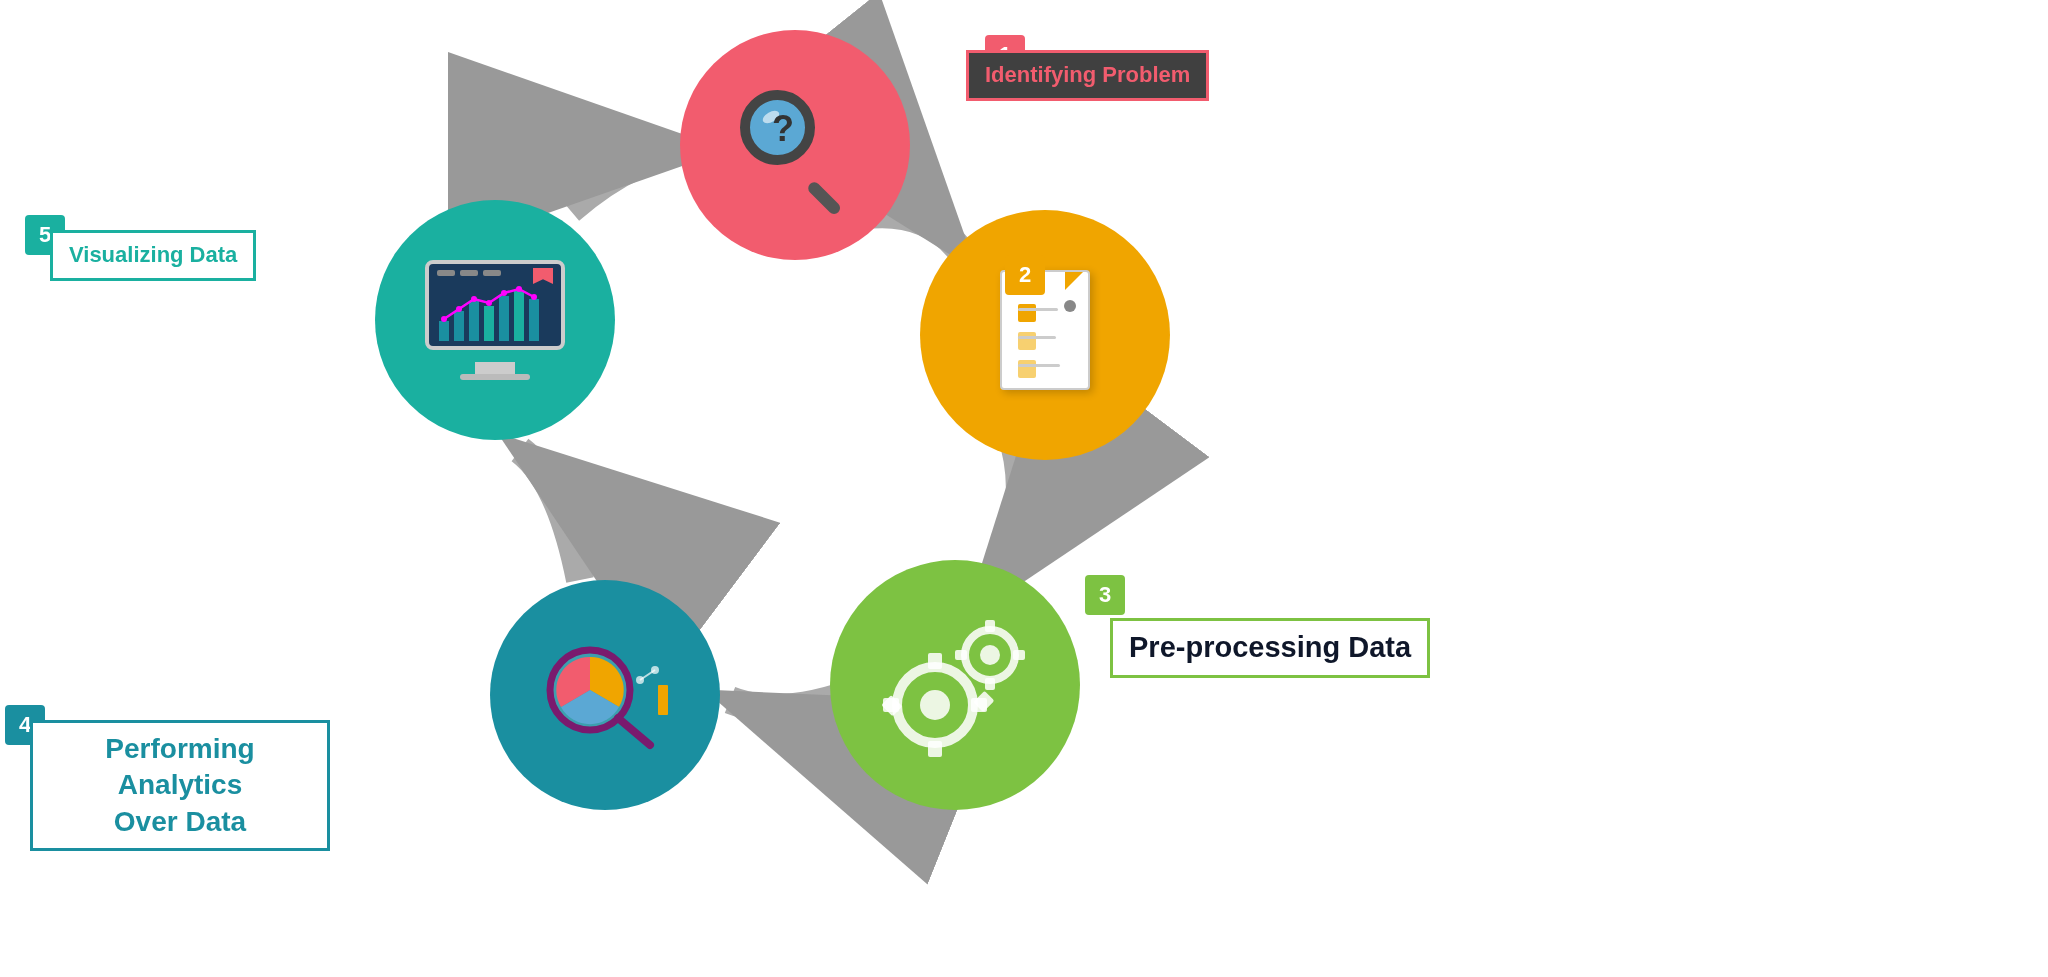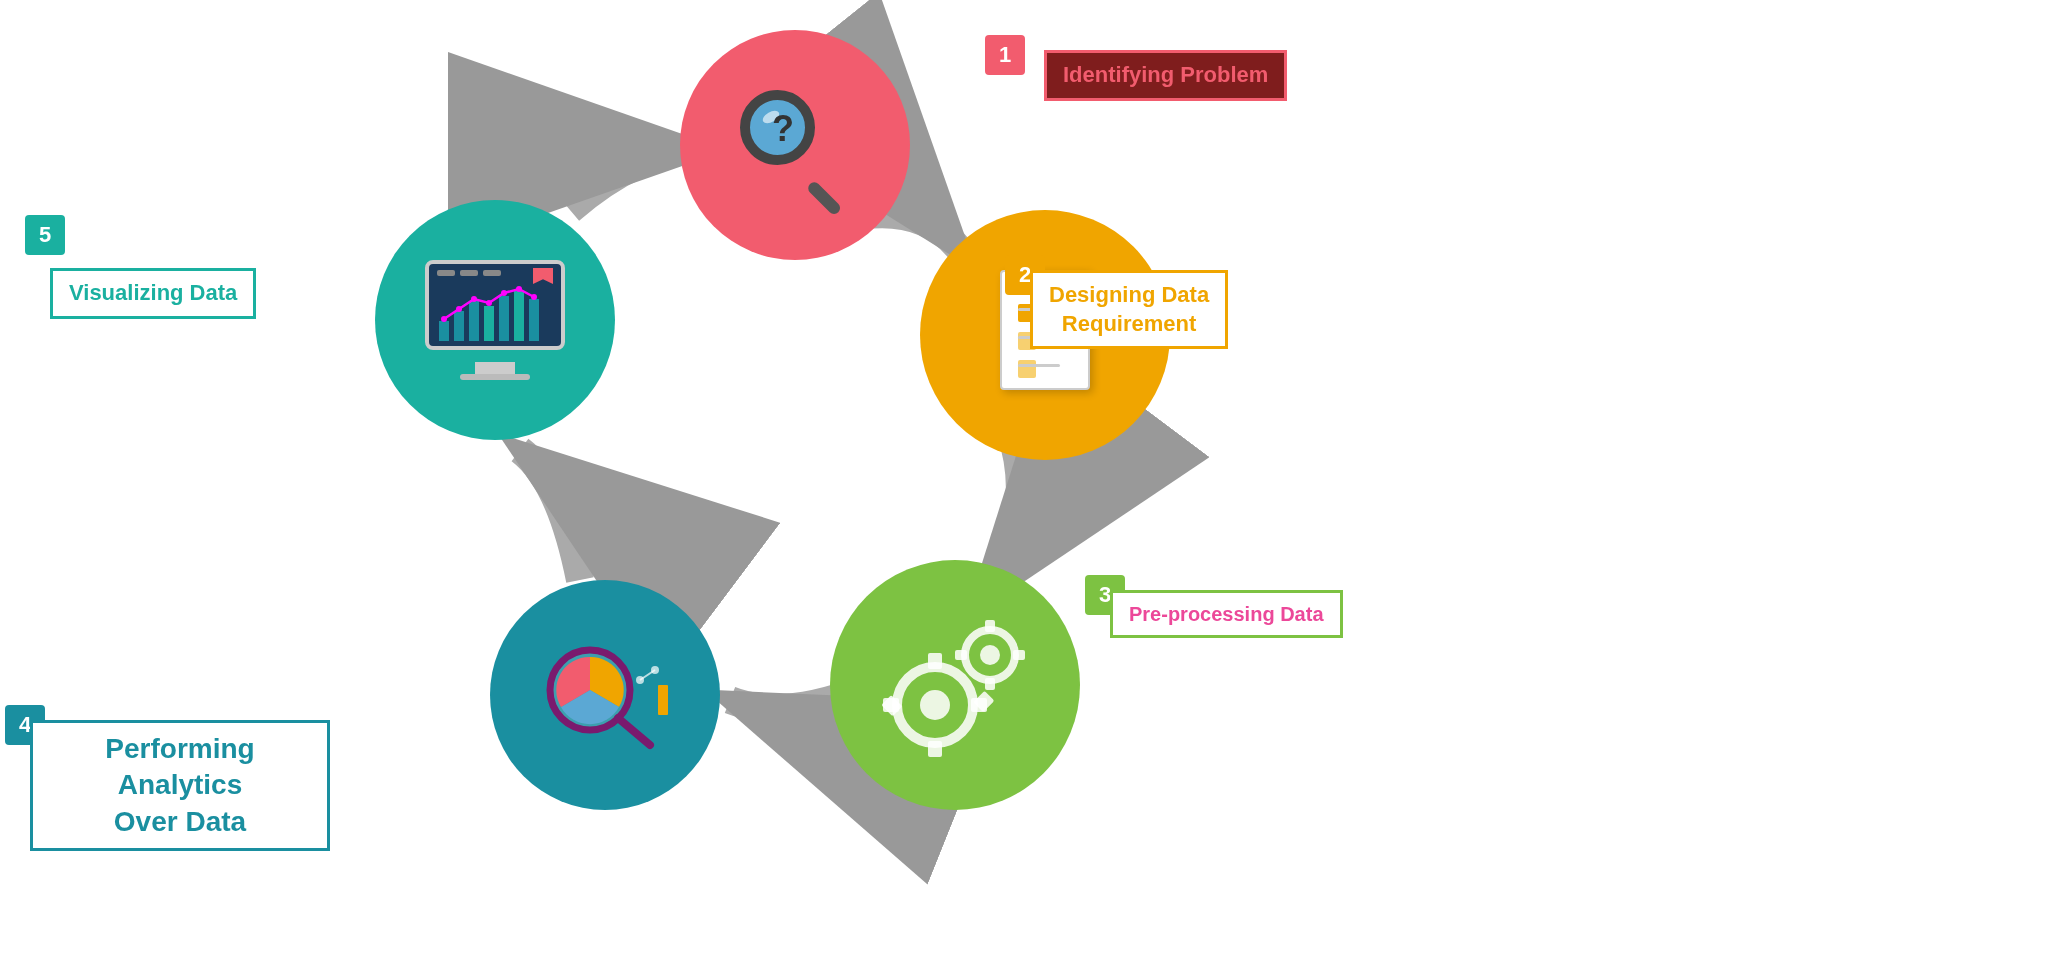--- a/index.html
+++ b/index.html
@@ -91,62 +91,61 @@
       width: 240px;
       height: 240px;
       background: #1ab0a0;
       top: 200px;
       left: 375px;
     }
 
     
     .label-1 {
       top: 50px;
-      left: 1044px;
+      left: 966px;
       border-color: #f25c6e;
       color: #f25c6e;
-      background: #7f1d1d;
+      background: #404040;
     }
 
     .label-2 {
       top: 270px;
       left: 1030px;
       border-color: #f0a500;
       color: #f0a500;
       background: #fff;
       font-size: 22px;
     }
 
     .label-3 {
-      top: 590px;
+      top: 618px;
       left: 1110px;
       border-color: #7dc242;
-      color: #ec4899;
-      background: #fff;
-      font-size: 20px;
+      color: #0f172a;
+      background: #fff;
+      font-size: 29px;
     }
 
     .label-4 {
       top: 720px;
       left: 30px;
       border-color: #1a8fa0;
       color: #1a8fa0;
       background: #fff;
       font-size: 28px;
       max-width: 300px;
     }
 
     .label-5 {
       top: 230px;
       left: 50px;
       border-color: #1ab0a0;
       color: #1ab0a0;
       background: #fff;
       font-size: 22px;
-      margin-top: 38px;
     }
 
     
     .num-1 { background: #f25c6e; top: 35px; left: 985px; }
     .num-2 { background: #f0a500; top: 255px; left: 1005px; }
     .num-3 { background: #7dc242; top: 575px; left: 1085px; }
     .num-4 { background: #1a8fa0; top: 705px; left: 5px; }
     .num-5 { background: #1ab0a0; top: 215px; left: 25px; }
 
     
@@ -357,23 +356,20 @@
         <div class="doc-line" style="top:64px;width:38px;"></div>
         <div class="doc-check" style="top:88px;background:#f7d070;"></div>
         <div class="doc-line" style="top:92px;width:42px;"></div>
 
       </div>
     </div>
   </div>
 
   <div class="step-number num-2">
     <span>2</span>
-  </div>
-  <div class="step-box label-2">
-    <span>Designing Data<br>Requirement</span>
   </div>
 
   <div class="circle circle-3">
     <div class="gears-container">
 
       <svg width="170" height="150" style="position:absolute;top:0;left:0;">
 
         <g transform="translate(65,95)">
           <circle r="38" fill="none" stroke="rgba(255,255,255,0.85)" stroke-width="10"></circle>
           <circle r="15" fill="rgba(255,255,255,0.85)"></circle>

